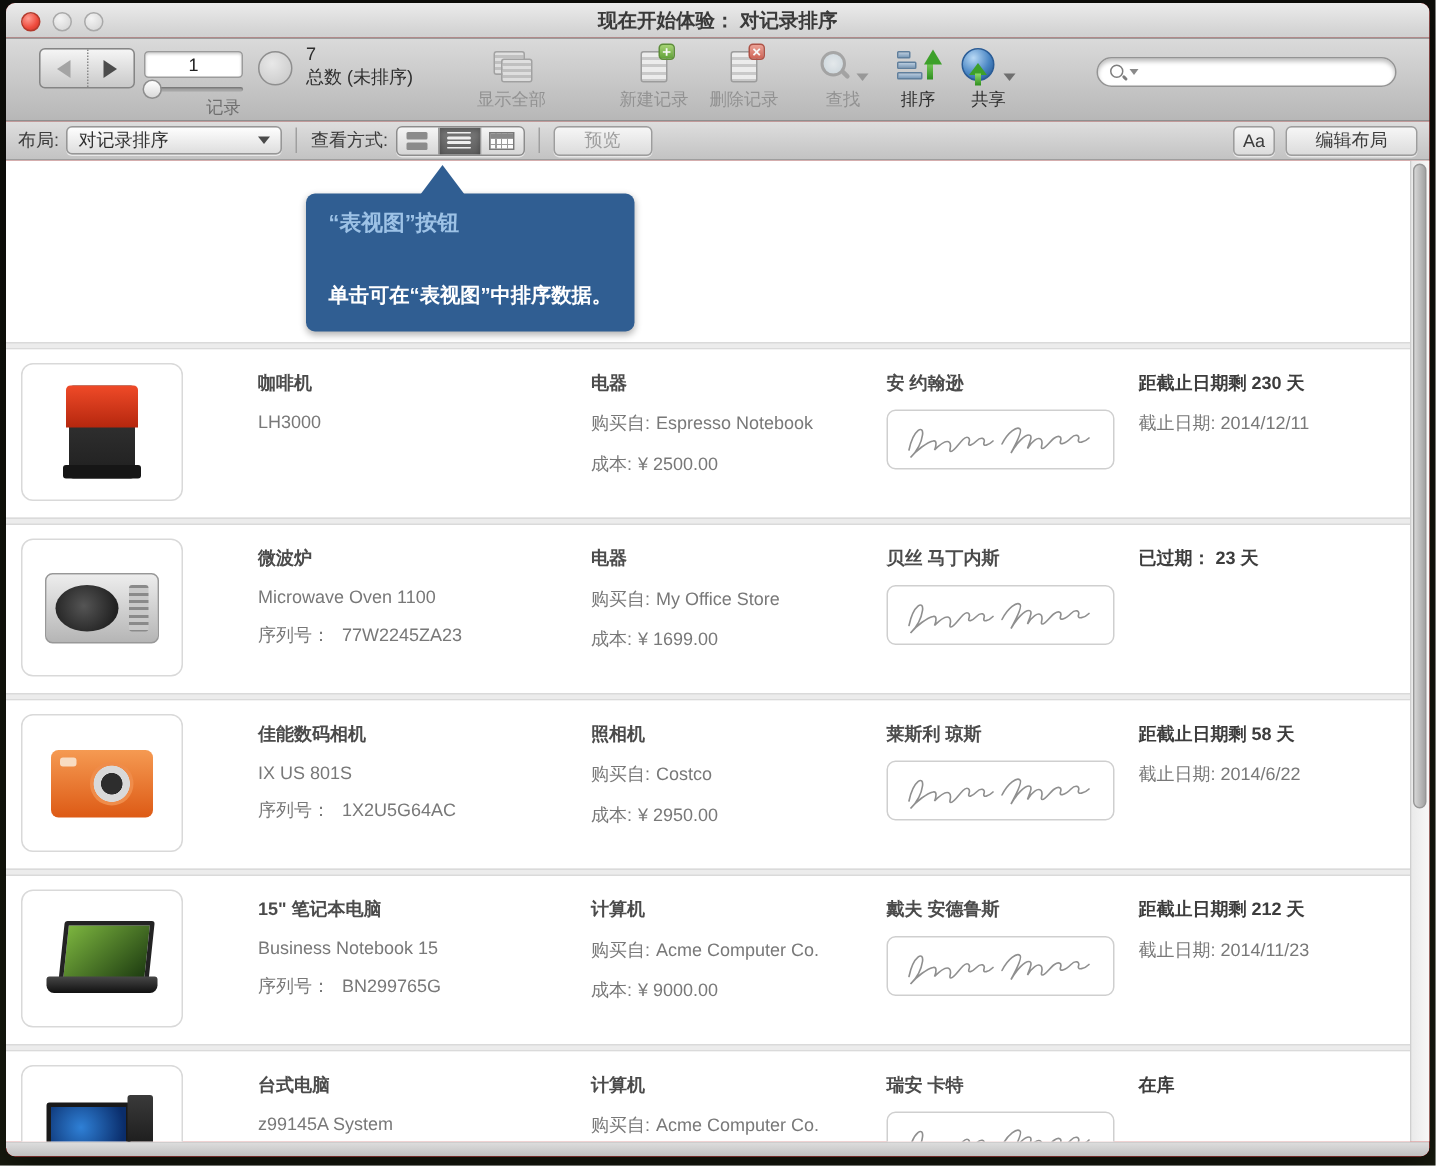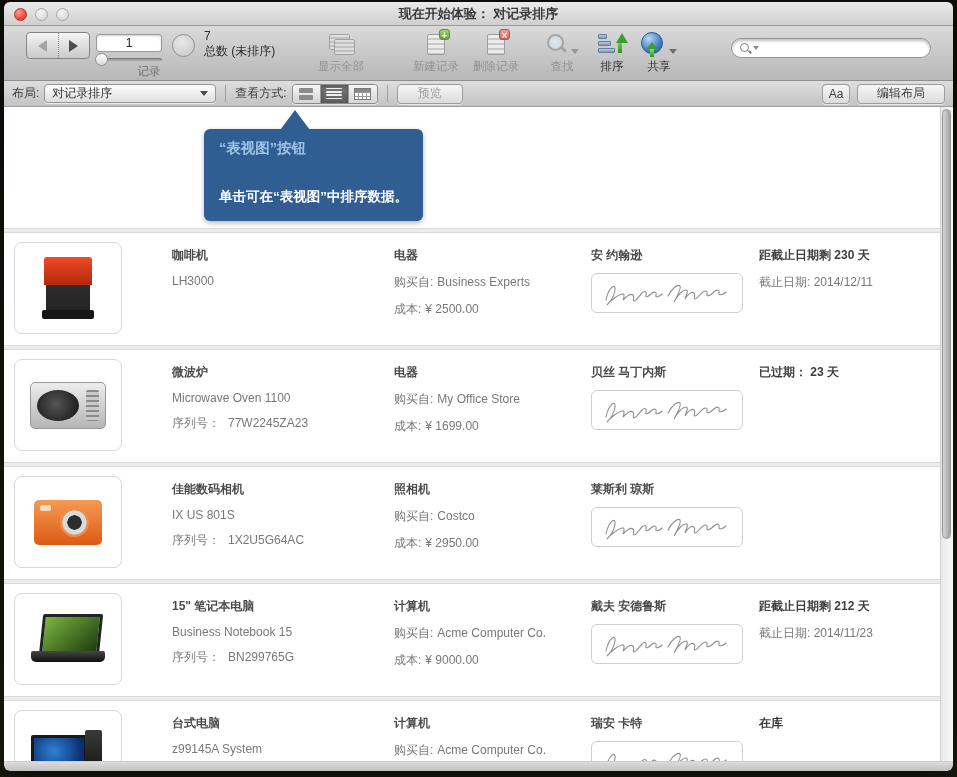--- a/index.html
+++ b/index.html
@@ -98,21 +98,21 @@
     display:flex; align-items:center; padding:0 7px; gap:1px; }
   .mini-mag { position:relative; width:13px; height:13px; flex:0 0 13px; }
   .mini-mag::before { content:""; position:absolute; left:1px; top:1px; width:7px; height:7px; border:1.6px solid #7e7e7e; border-radius:50%; }
   .mini-mag::after { content:""; position:absolute; left:9px; top:9px; width:4px; height:1.8px; background:#7e7e7e; border-radius:1px; transform:rotate(45deg); }
   .mini-dd { width:0; height:0; border-left:3px solid transparent; border-right:3px solid transparent; border-top:4px solid #8a8a8a; }
   .search-input { flex:1; border:none; outline:none; background:transparent; font-size:12px; height:16px; }
   
   .layoutbar { height:26px; flex:0 0 26px; background:linear-gradient(#dedede,#c3c3c3);
     border-bottom:1px solid #9e9e9e; display:flex; align-items:center; padding:0 8px; position:relative; }
   .lb-label { font-size:12px; color:#3c3c3c; margin-right:5px; }
-  .popup { width:172px; height:19px; border:1px solid #979797; border-radius:4px;
+  .popup { width:144px; height:19px; border:1px solid #979797; border-radius:4px;
     background:linear-gradient(#fefefe,#dedede); display:flex; align-items:center;
     font-size:12px; color:#2e2e2e; padding:0 7px; box-shadow:0 1px 0 rgba(255,255,255,.6); }
   .popup .pp-text { flex:1; }
   .popup .pp-caret { width:0; height:0; border-left:4px solid transparent; border-right:4px solid transparent; border-top:5px solid #4a4a4a; }
   .lb-div { width:1px; height:17px; background:#9f9f9f; margin:0 9px; }
   .seg { display:flex; height:20px; border:1px solid #8c8c8c; border-radius:4px; overflow:hidden;
     box-shadow:0 1px 0 rgba(255,255,255,.55); }
   .seg-btn { width:28px; display:flex; align-items:center; justify-content:center;
     background:linear-gradient(#f5f5f5,#d6d6d6); border-right:1px solid #999; }
   .seg-btn:last-child { border-right:none; }
@@ -337,21 +337,21 @@
       <div class="thumb">
         <div class="img img-coffee-machine"></div>
       </div>
     </div>
     <div class="cell">
       <div class="line-strong">咖啡机</div>
       <div class="line-dim">LH3000</div>
     </div>
     <div class="cell">
       <div class="line-strong">电器</div>
-      <div class="line-dim"><span class="serial-label" style="margin-right:4px;">购买自:</span><span>Business Experts</span></div>
+      <div class="line-dim"><span class="serial-label" style="margin-right:4px;">购买自:</span><span>Espresso Notebook</span></div>
       <div class="line-dim"><span class="serial-label" style="margin-right:4px;">成本:</span><span>¥ 2500.00</span></div>
     </div>
     <div class="cell">
       <div class="line-strong">安 约翰逊</div>
       <div class="sig-box">
         <svg width="138" height="30" viewBox="0 0 138 30">
           <path d="M8 22 C11 8 18 5 17 12 C16 19 11 25 9 27 C13 22 20 17 24 16 C27 15 26 20 25 22 C29 18 33 15 35 17 C37 19 34 23 36 23 C38 23 41 18 44 15 C47 12 49 14 48 17 C47 20 50 19 53 16 C56 13 59 14 58 17 C57 20 61 19 64 16 M70 18 C74 10 80 6 82 8 C84 10 78 20 76 24 C80 17 85 12 88 12 C91 12 88 18 87 21 C90 16 94 13 96 15 C98 17 95 21 97 21 C99 21 102 16 105 14 C108 12 110 13 109 16 C108 19 112 18 116 14 C119 11 122 12 121 15 C120 18 125 17 128 14" fill="none" stroke="#8f8f8f" stroke-width="1.1" stroke-linecap="round"></path>
         </svg>
       </div>
     </div>
@@ -409,20 +409,24 @@
       <div class="line-dim"><span class="serial-label" style="margin-right:4px;">成本:</span><span>¥ 2950.00</span></div>
     </div>
     <div class="cell">
       <div class="line-strong">莱斯利 琼斯</div>
       <div class="sig-box">
         <svg width="138" height="30" viewBox="0 0 138 30">
           <path d="M8 22 C11 8 18 5 17 12 C16 19 11 25 9 27 C13 22 20 17 24 16 C27 15 26 20 25 22 C29 18 33 15 35 17 C37 19 34 23 36 23 C38 23 41 18 44 15 C47 12 49 14 48 17 C47 20 50 19 53 16 C56 13 59 14 58 17 C57 20 61 19 64 16 M70 18 C74 10 80 6 82 8 C84 10 78 20 76 24 C80 17 85 12 88 12 C91 12 88 18 87 21 C90 16 94 13 96 15 C98 17 95 21 97 21 C99 21 102 16 105 14 C108 12 110 13 109 16 C108 19 112 18 116 14 C119 11 122 12 121 15 C120 18 125 17 128 14" fill="none" stroke="#8f8f8f" stroke-width="1.1" stroke-linecap="round"></path>
         </svg>
       </div>
     </div>
+    <div class="cell col-status">
+      <div class="line-strong">距截止日期剩 58 天</div>
+      <div class="line-dim">截止日期: 2014/6/22</div>
+    </div>
   </div>
 
   <div class="row-sep"></div>
   <div class="record-row">
     <div class="cell">
       <div class="thumb">
         <div class="img img-laptop-computer"></div>
       </div>
     </div>
     <div class="cell">

